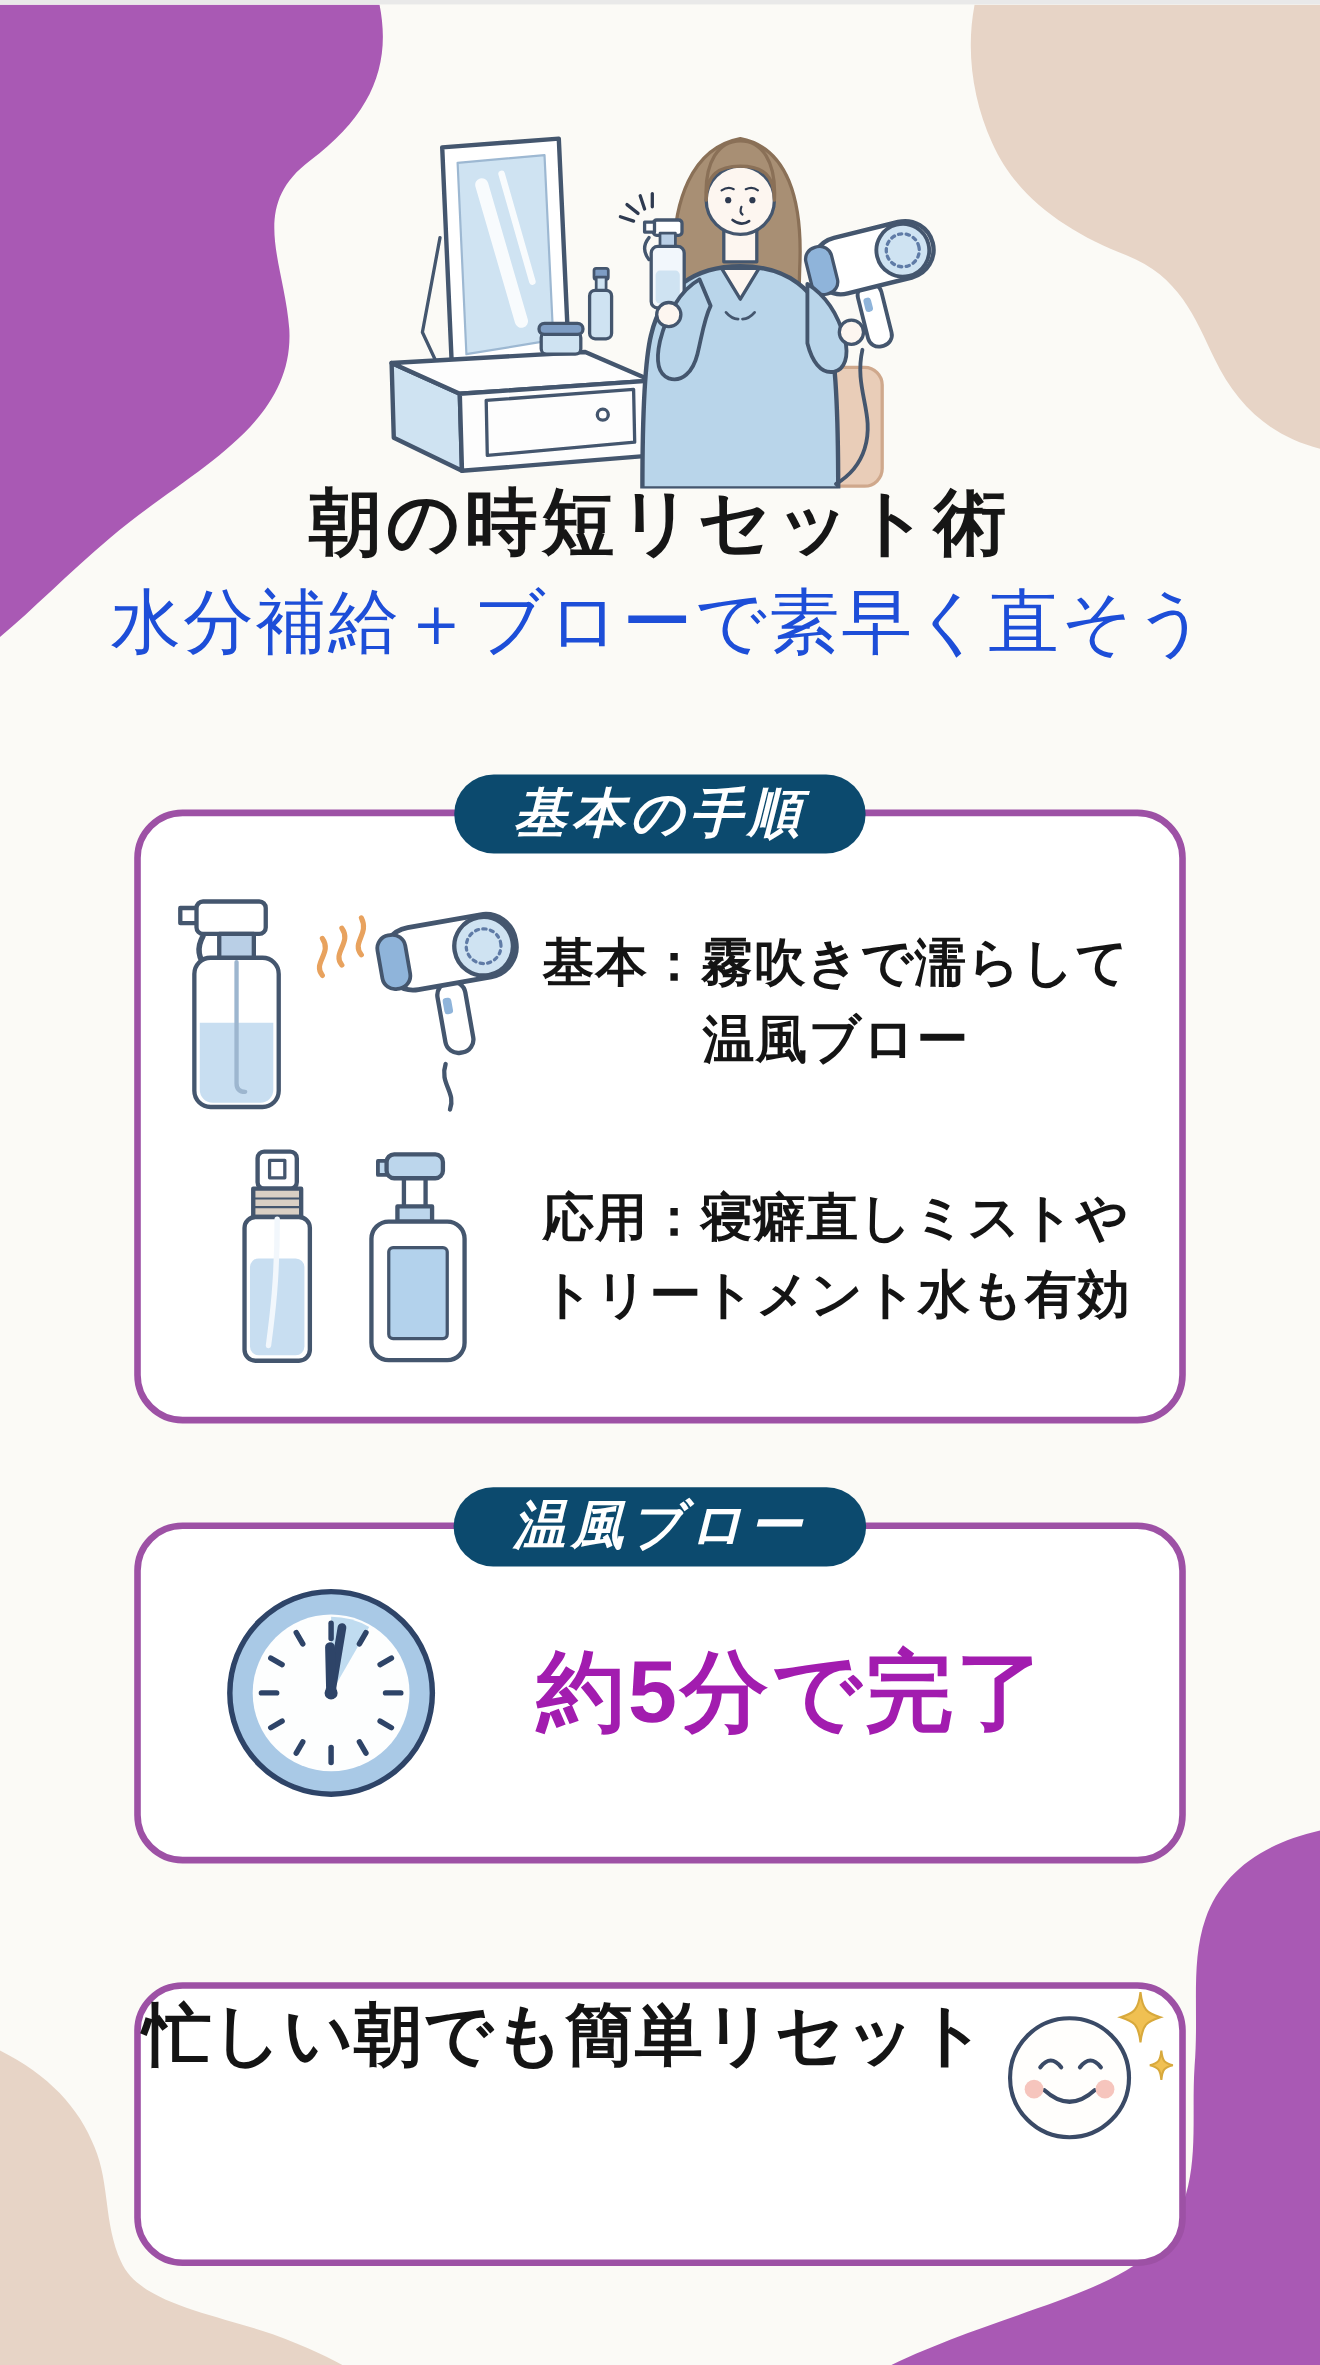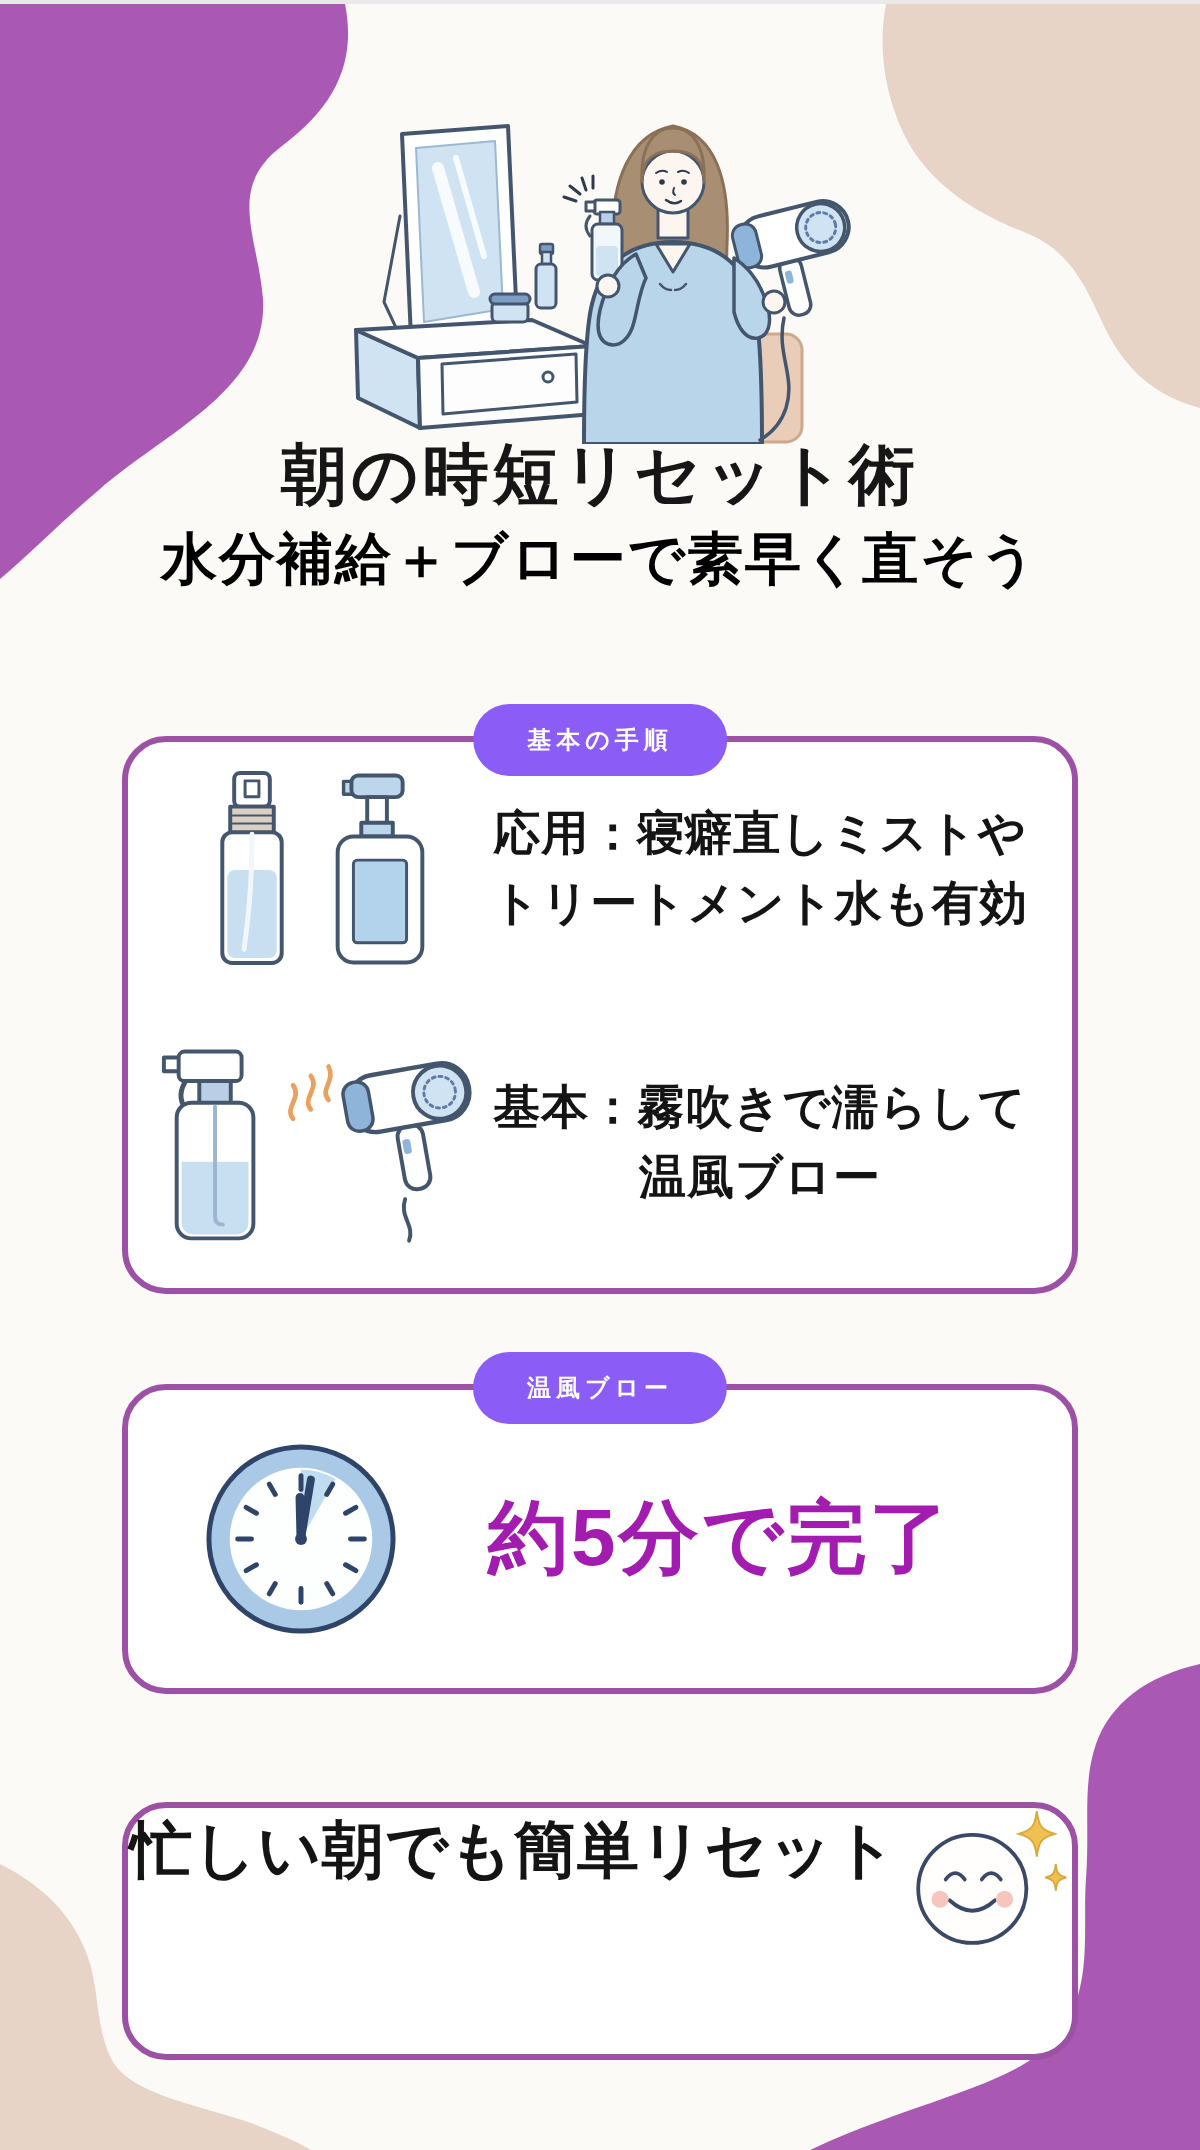--- a/index.html
+++ b/index.html
@@ -11,36 +11,36 @@
   .blobs { position:absolute; left:0; top:0; width:1200px; height:2150px; }
 
   .hero { position:absolute; left:340px; top:92px; width:520px; height:348px; }
 
   .title {
     position:absolute; top:426px; left:0; width:100%; margin:0;
     text-align:center; font-size:66px; font-weight:bold; letter-spacing:4px; color:#161616;
   }
   .subtitle {
     position:absolute; top:518px; left:0; width:100%; margin:0;
-    text-align:center; font-size:56px; font-weight:bold; letter-spacing:2px; color:#000000;
+    text-align:center; font-size:64px; font-weight:normal; letter-spacing:2px; color:#1d4ed8;
   }
 
   .card {
     position:absolute; left:122px; width:956px; box-sizing:border-box;
     background:#ffffff; border:6px solid #9d51a5; border-radius:44px;
   }
   .card1 { top:732px; height:558px; }
   .card2 { top:1380px; height:310px; }
   .card3 { top:1798px; height:258px; }
 
   .badge {
     position:absolute; top:-38px; left:50%; transform:translateX(-50%);
-    background:#8b5cf6; color:#ffffff; white-space:nowrap;
-    font-size:24px; font-weight:bold; letter-spacing:5px;
-    height:72px; line-height:72px; padding:0 54px; border-radius:38px;
+    background:#0c4a6e; color:#ffffff; white-space:nowrap;
+    font-size:48px; font-weight:bold; letter-spacing:5px;
+    height:72px; line-height:72px; padding:0 54px; border-radius:38px;font-style:italic;
   }
 
   .row { display:flex; align-items:center; padding:0 40px 0 30px; }
   .card1 .row1 { margin-top:62px; height:212px; }
   .card1 .row2 { margin-top:20px; height:212px; }
   .icons { width:330px; display:flex; align-items:center; justify-content:center; }
   .rowtext {
     flex:1; text-align:center; font-size:47px; font-weight:bold;
     line-height:1.5; color:#141414; letter-spacing:1px;
   }
@@ -128,49 +128,20 @@
       <path d="M394,162 C410,172 422,190 428,212 C432,228 428,240 418,242 C406,244 398,232 394,216 Z" fill="#b9d5ea" stroke="#44566e" stroke-width="3.5"></path>
       <circle cx="434" cy="206" r="11" fill="#fdf6f0" stroke="#44566e" stroke-width="3"></circle>
     </svg>
   </div>
 
   <h1 class="title">朝の時短リセット術</h1>
   <h2 class="subtitle">水分補給＋ブローで素早く直そう</h2>
 
   <section class="card card1">
     <div class="badge">基本の手順</div>
-
-    <div class="row row2">
-      <div class="icons">
-
-        <svg width="100" height="198" viewBox="0 0 100 200" stroke-linecap="round" stroke-linejoin="round">
-          <rect x="32" y="4" width="36" height="34" rx="6" fill="#ffffff" stroke="#44566e" stroke-width="4"></rect>
-          <rect x="43" y="12" width="14" height="16" fill="none" stroke="#44566e" stroke-width="3"></rect>
-          <rect x="28" y="38" width="44" height="26" fill="#d9cfc4" stroke="#44566e" stroke-width="4"></rect>
-          <line x1="28" y1="47" x2="72" y2="47" stroke="#44566e" stroke-width="2"></line>
-          <line x1="28" y1="55" x2="72" y2="55" stroke="#44566e" stroke-width="2"></line>
-          <rect x="20" y="64" width="60" height="132" rx="10" fill="#ffffff" stroke="#44566e" stroke-width="4"></rect>
-          <rect x="25" y="102" width="50" height="89" rx="8" fill="#c8def1"></rect>
-          <path d="M50,66 C50,120 46,152 42,182" fill="none" stroke="#f2f7fc" stroke-width="5"></path>
-        </svg>
-
-        <svg width="128" height="198" viewBox="0 0 130 200" stroke-linecap="round" stroke-linejoin="round" style="margin-left:14px">
-          <rect x="28" y="12" width="13" height="13" fill="#bcd6ec" stroke="#44566e" stroke-width="3.5"></rect>
-          <rect x="36" y="6" width="52" height="22" rx="7" fill="#bcd6ec" stroke="#44566e" stroke-width="4"></rect>
-          <rect x="52" y="28" width="20" height="28" fill="#ffffff" stroke="#44566e" stroke-width="4"></rect>
-          <rect x="46" y="54" width="32" height="14" fill="#bcd6ec" stroke="#44566e" stroke-width="4"></rect>
-          <rect x="22" y="68" width="86" height="128" rx="16" fill="#ffffff" stroke="#44566e" stroke-width="4"></rect>
-          <rect x="38" y="92" width="54" height="84" rx="4" fill="#b3d2ec" stroke="#44566e" stroke-width="3"></rect>
-        </svg>
-      </div>
-      <div class="rowtext">
-        <span>応用：寝癖直しミストや</span><br>
-        <span>トリートメント水も有効</span>
-      </div>
-    </div>
 
     <div class="row row1">
       <div class="icons">
 
         <svg width="118" height="205" viewBox="0 0 120 205" stroke-linecap="round" stroke-linejoin="round">
           <rect x="6" y="16" width="17" height="14" fill="#ffffff" stroke="#44566e" stroke-width="4"></rect>
           <rect x="21" y="10" width="64" height="30" rx="6" fill="#ffffff" stroke="#44566e" stroke-width="4"></rect>
           <path d="M27,42 q-9,16 4,30" fill="none" stroke="#44566e" stroke-width="5"></path>
           <rect x="42" y="40" width="32" height="24" fill="#b9cfe6" stroke="#44566e" stroke-width="4"></rect>
           <rect x="19" y="62" width="78" height="138" rx="15" fill="#ffffff" stroke="#44566e" stroke-width="4"></rect>
@@ -192,20 +163,49 @@
             <circle cx="102" cy="57" r="27" fill="#cfe3f2" stroke="#44566e" stroke-width="4"></circle>
             <circle cx="102" cy="57" r="16" fill="none" stroke="#5f7ba6" stroke-width="3" stroke-dasharray="3 4"></circle>
             <rect x="56" y="98" width="8" height="15" rx="3" fill="#8fb4da"></rect>
           </g>
           <path d="M66,160 C60,178 76,186 70,202" fill="none" stroke="#44566e" stroke-width="4"></path>
         </svg>
       </div>
       <div class="rowtext">
         <span>基本：霧吹きで濡らして</span><br>
         <span>温風ブロー</span>
+      </div>
+    </div>
+
+    <div class="row row2">
+      <div class="icons">
+
+        <svg width="100" height="198" viewBox="0 0 100 200" stroke-linecap="round" stroke-linejoin="round">
+          <rect x="32" y="4" width="36" height="34" rx="6" fill="#ffffff" stroke="#44566e" stroke-width="4"></rect>
+          <rect x="43" y="12" width="14" height="16" fill="none" stroke="#44566e" stroke-width="3"></rect>
+          <rect x="28" y="38" width="44" height="26" fill="#d9cfc4" stroke="#44566e" stroke-width="4"></rect>
+          <line x1="28" y1="47" x2="72" y2="47" stroke="#44566e" stroke-width="2"></line>
+          <line x1="28" y1="55" x2="72" y2="55" stroke="#44566e" stroke-width="2"></line>
+          <rect x="20" y="64" width="60" height="132" rx="10" fill="#ffffff" stroke="#44566e" stroke-width="4"></rect>
+          <rect x="25" y="102" width="50" height="89" rx="8" fill="#c8def1"></rect>
+          <path d="M50,66 C50,120 46,152 42,182" fill="none" stroke="#f2f7fc" stroke-width="5"></path>
+        </svg>
+
+        <svg width="128" height="198" viewBox="0 0 130 200" stroke-linecap="round" stroke-linejoin="round" style="margin-left:14px">
+          <rect x="28" y="12" width="13" height="13" fill="#bcd6ec" stroke="#44566e" stroke-width="3.5"></rect>
+          <rect x="36" y="6" width="52" height="22" rx="7" fill="#bcd6ec" stroke="#44566e" stroke-width="4"></rect>
+          <rect x="52" y="28" width="20" height="28" fill="#ffffff" stroke="#44566e" stroke-width="4"></rect>
+          <rect x="46" y="54" width="32" height="14" fill="#bcd6ec" stroke="#44566e" stroke-width="4"></rect>
+          <rect x="22" y="68" width="86" height="128" rx="16" fill="#ffffff" stroke="#44566e" stroke-width="4"></rect>
+          <rect x="38" y="92" width="54" height="84" rx="4" fill="#b3d2ec" stroke="#44566e" stroke-width="3"></rect>
+        </svg>
+      </div>
+      <div class="rowtext">
+        <span>応用：寝癖直しミストや</span><br>
+        <span>トリートメント水も有効</span>
       </div>
     </div>
   </section>
 
   <section class="card card2">
     <div class="badge">温風ブロー</div>
     <div class="content">
       <svg width="198" height="198" viewBox="0 0 200 200">
         <circle cx="100" cy="100" r="93" fill="#a9c9e6" stroke="#2e4468" stroke-width="5"></circle>
         <circle cx="100" cy="100" r="72" fill="#fdfefe"></circle>

